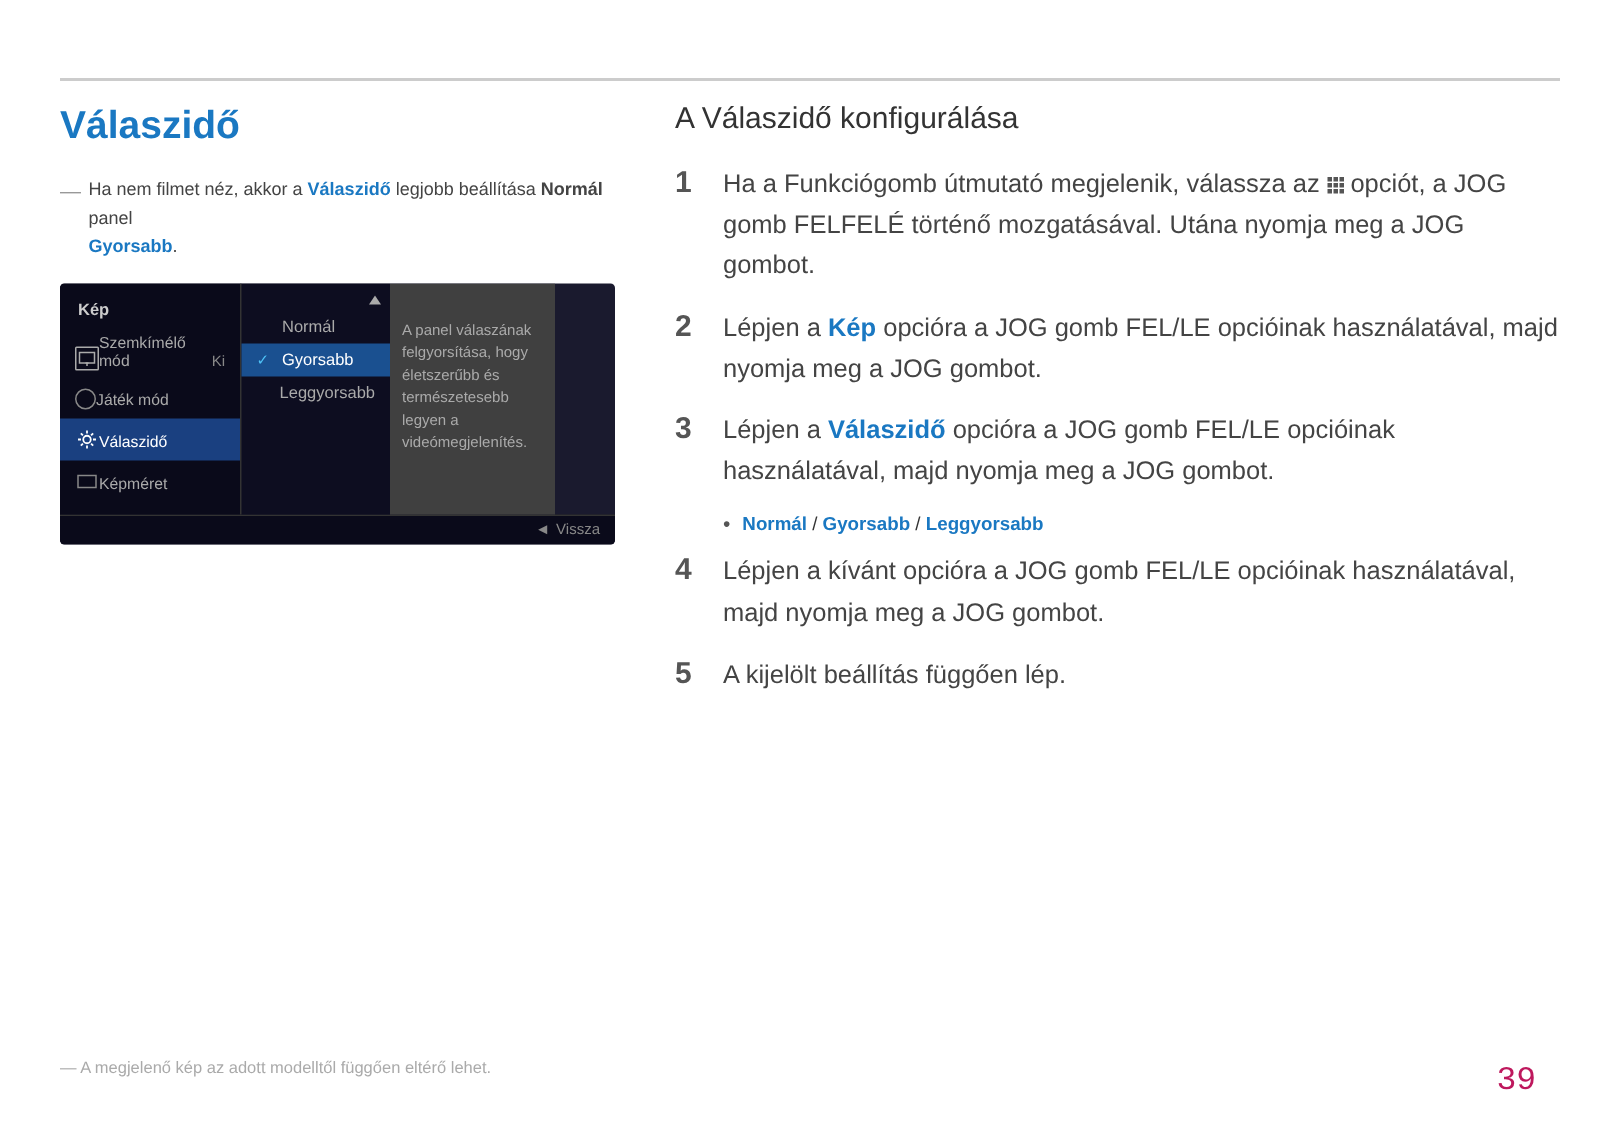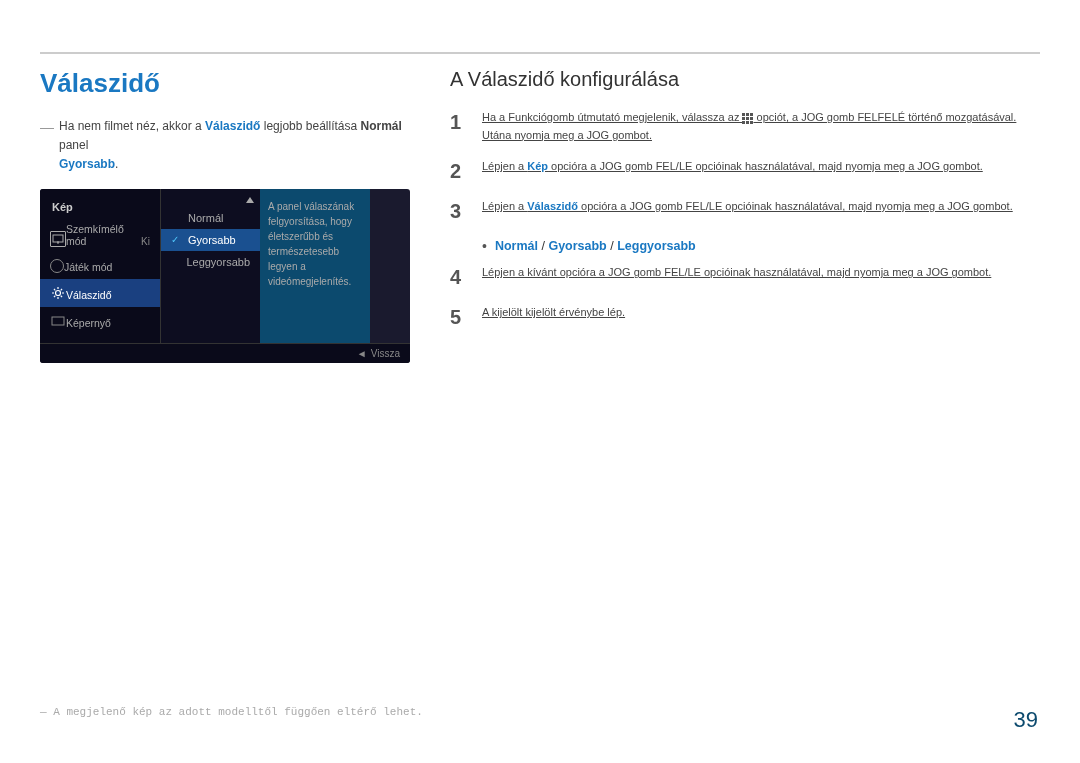--- a/index.html
+++ b/index.html
@@ -179,22 +179,22 @@
 
     .osd-submenu-item .check {
       color: #4fc3f7;
       font-size: 10px;
       width: 12px;
     }
 
     
     .osd-right {
       width: 110px;
-      background: #0c4a6e;
-      padding: 10px 8px;
+      background: #404040;
+      padding: 24px 8px;
       color: #aaa;
       font-size: 10px;
       line-height: 1.5;
     }
 
     
     .osd-bottom {
       background: #0a0a1a;
       padding: 4px 10px;
       display: flex;
@@ -228,25 +228,24 @@
 
     .step-number {
       font-size: 20px;
       font-weight: bold;
       color: #555;
       min-width: 18px;
       line-height: 1.3;
     }
 
     .step-text {
-      font-size: 11px;
+      font-size: 17px;
       color: #444;
       line-height: 1.6;
       flex: 1;
-      text-decoration: underline;
     }
 
     .step-text .blue-text { color: #1a78c2; font-weight: bold; }
 
     .bullet-item {
       display: flex;
       gap: 8px;
       margin: 10px 0 10px 32px;
       align-items: center;
     }
@@ -267,31 +266,31 @@
       font-weight: normal;
     }
 
     
     .footnote {
       position: absolute;
       bottom: 45px;
       left: 40px;
       font-size: 11px;
       color: #aaa;
+    }
+
+    
+    .page-number {
+      position: absolute;
+      bottom: 30px;
+      right: 56px;
+      font-size: 22px;
+      color: #be185d;
+      font-weight: 300;
       font-family: Liberation Mono, monospace;
-    }
-
-    
-    .page-number {
-      position: absolute;
-      bottom: 30px;
-      right: 42px;
-      font-size: 22px;
-      color: #0c4a6e;
-      font-weight: 300;
     }
 
     .tri-up {
       width: 0;
       height: 0;
       border-left: 4px solid transparent;
       border-right: 4px solid transparent;
       border-bottom: 6px solid #aaa;
     }
   </style>
@@ -354,21 +353,21 @@
           </div>
           <span style="font-size:10.5px;">Válaszidő</span>
         </div>
 
         <div class="osd-menu-item">
           <div class="osd-icon" style="border:none;">
             <svg width="14" height="12" viewBox="0 0 14 12">
               <rect x="1" y="2" width="12" height="8" fill="none" stroke="#888" stroke-width="1"></rect>
             </svg>
           </div>
-          <span style="font-size:10.5px;">Képernyő</span>
+          <span style="font-size:10.5px;">Képméret</span>
         </div>
 
       </div>
 
       <div class="osd-submenu">
         <div style="display:flex;justify-content:flex-end;padding:2px 6px 4px;">
           <div class="tri-up"></div>
         </div>
         <div class="osd-submenu-item">
           <span class="check">&nbsp;</span>
@@ -441,20 +440,20 @@
     </span>
   </div>
 
   <div class="step-item">
     <span class="step-number">4</span>
     <span class="step-text">Lépjen a kívánt opcióra a JOG gomb FEL/LE opcióinak használatával, majd nyomja meg a JOG gombot.</span>
   </div>
 
   <div class="step-item">
     <span class="step-number">5</span>
-    <span class="step-text">A kijelölt kijelölt érvénybe lép.</span>
+    <span class="step-text">A kijelölt beállítás függően lép.</span>
   </div>
 
 </div>
 
 <div class="footnote">— A megjelenő kép az adott modelltől függően eltérő lehet.</div>
 
 <div class="page-number">39</div>
 
 </body></html>

